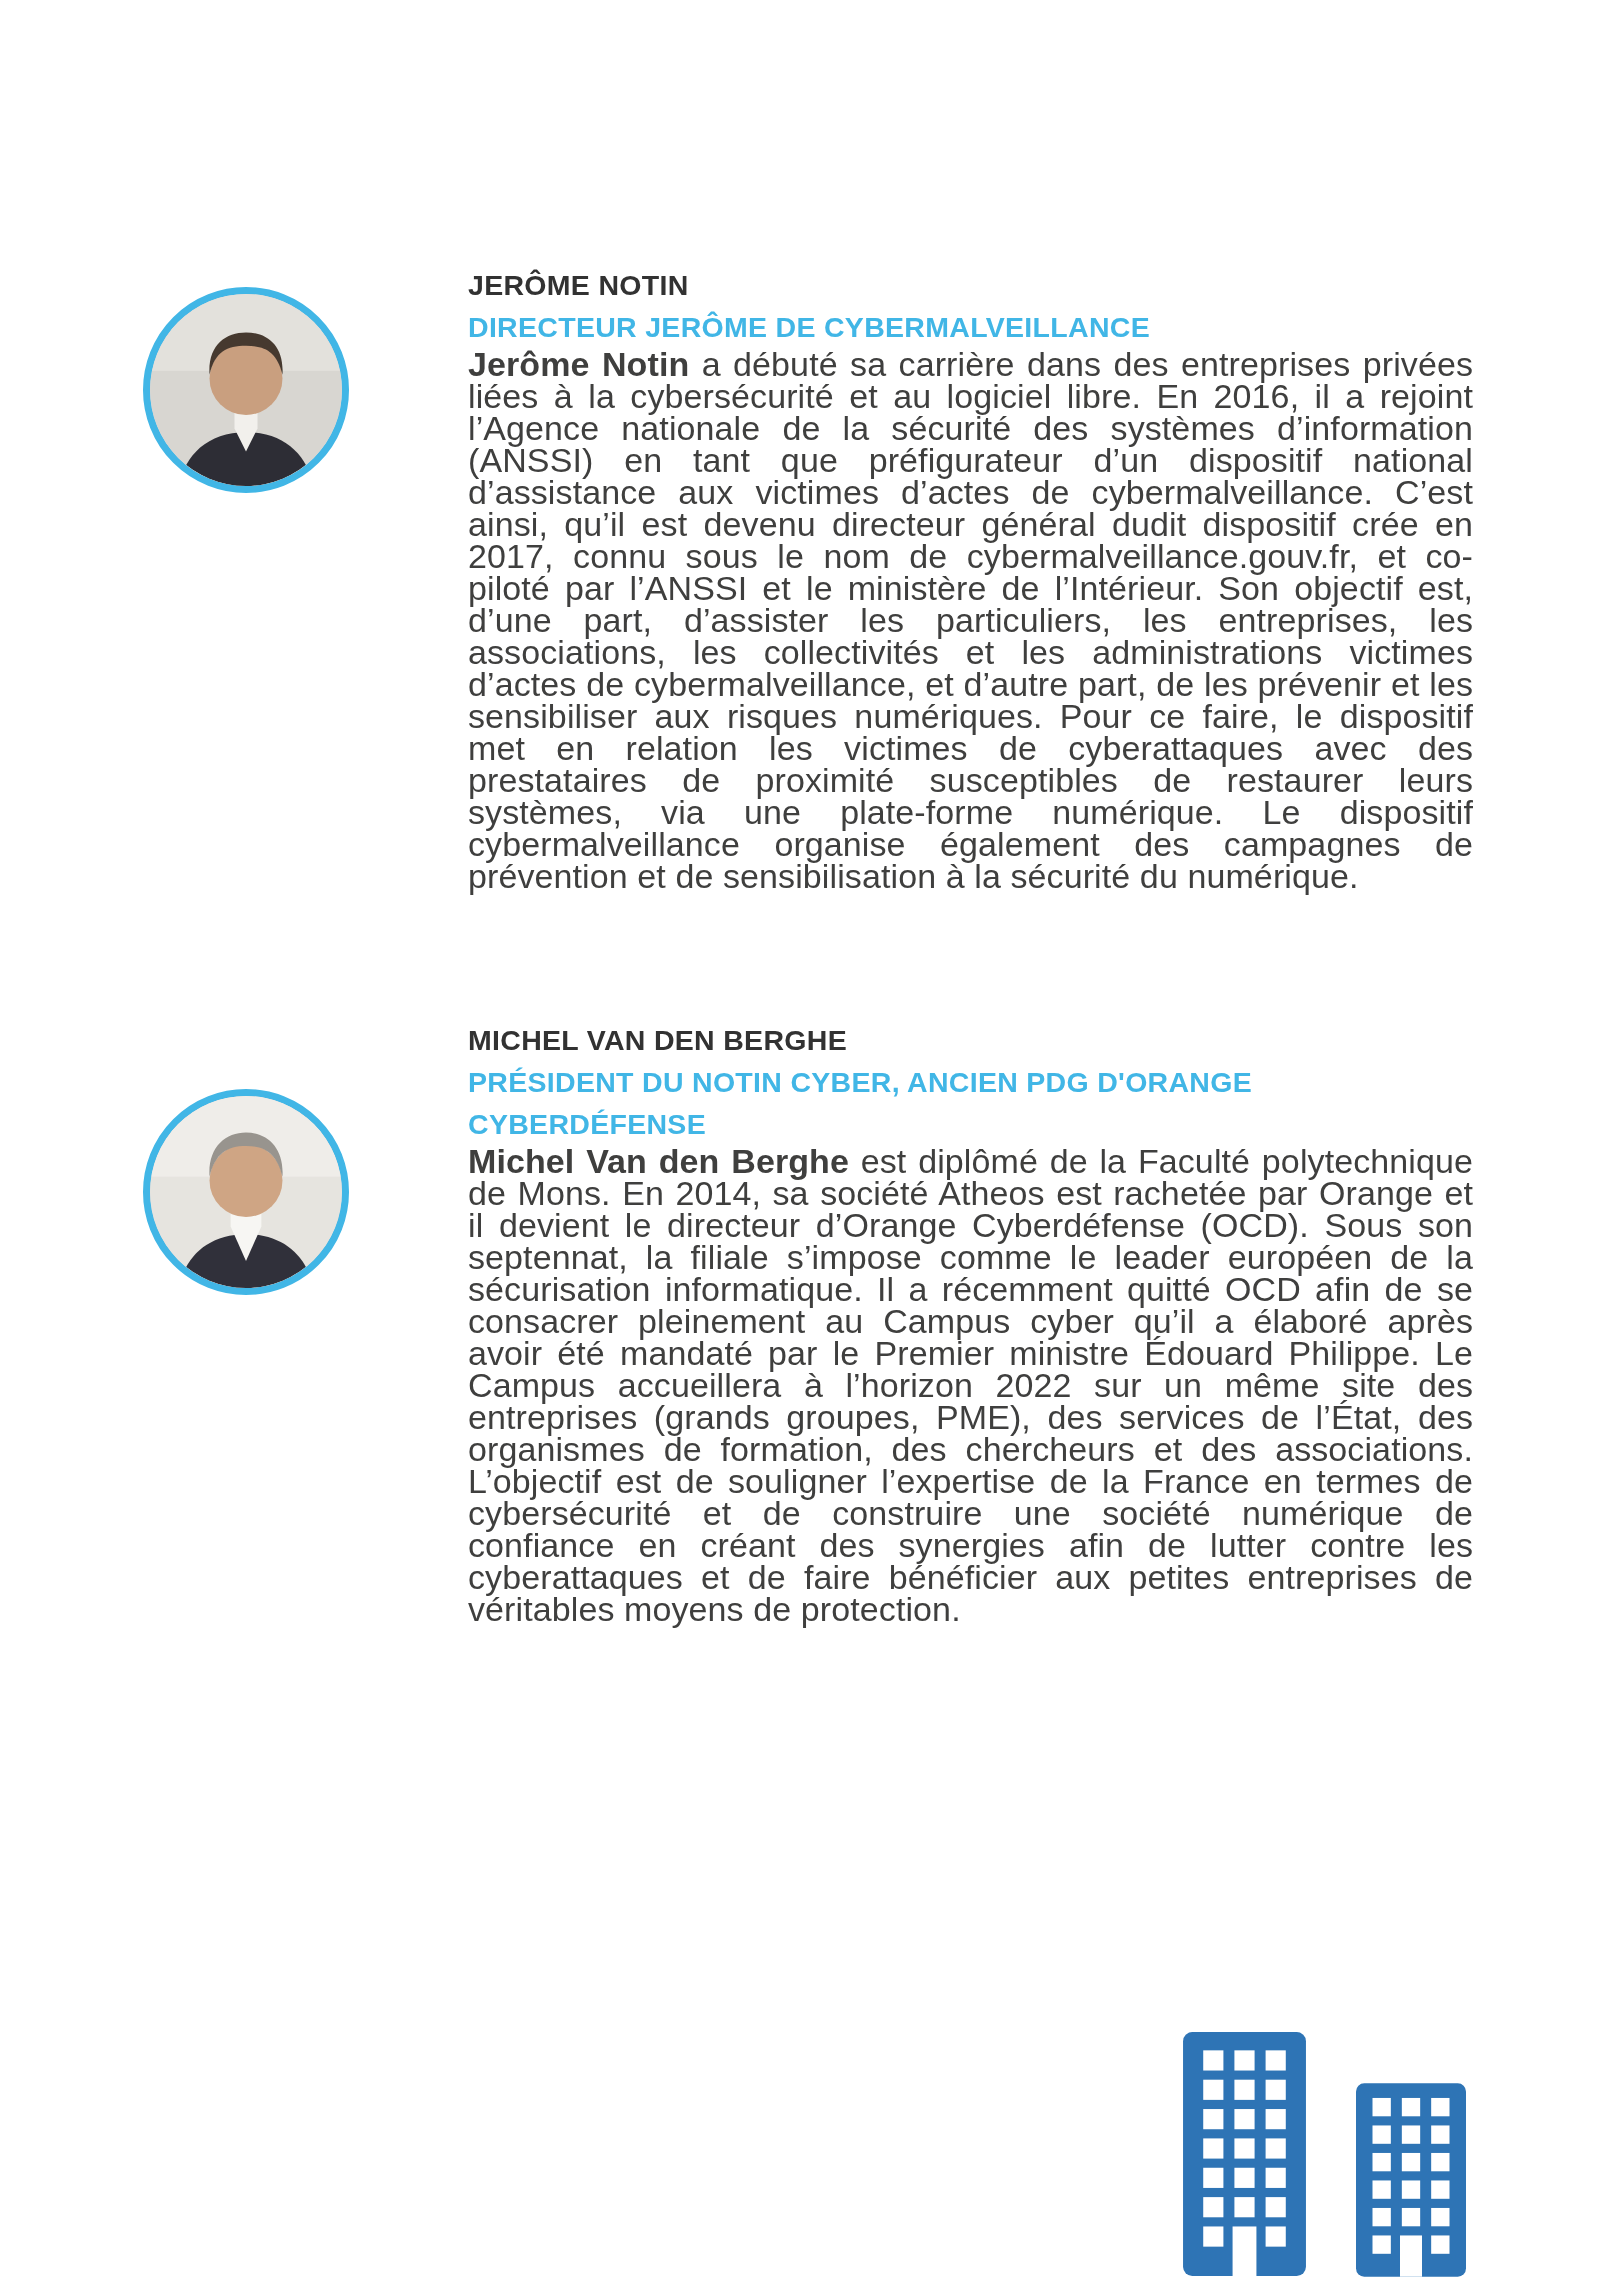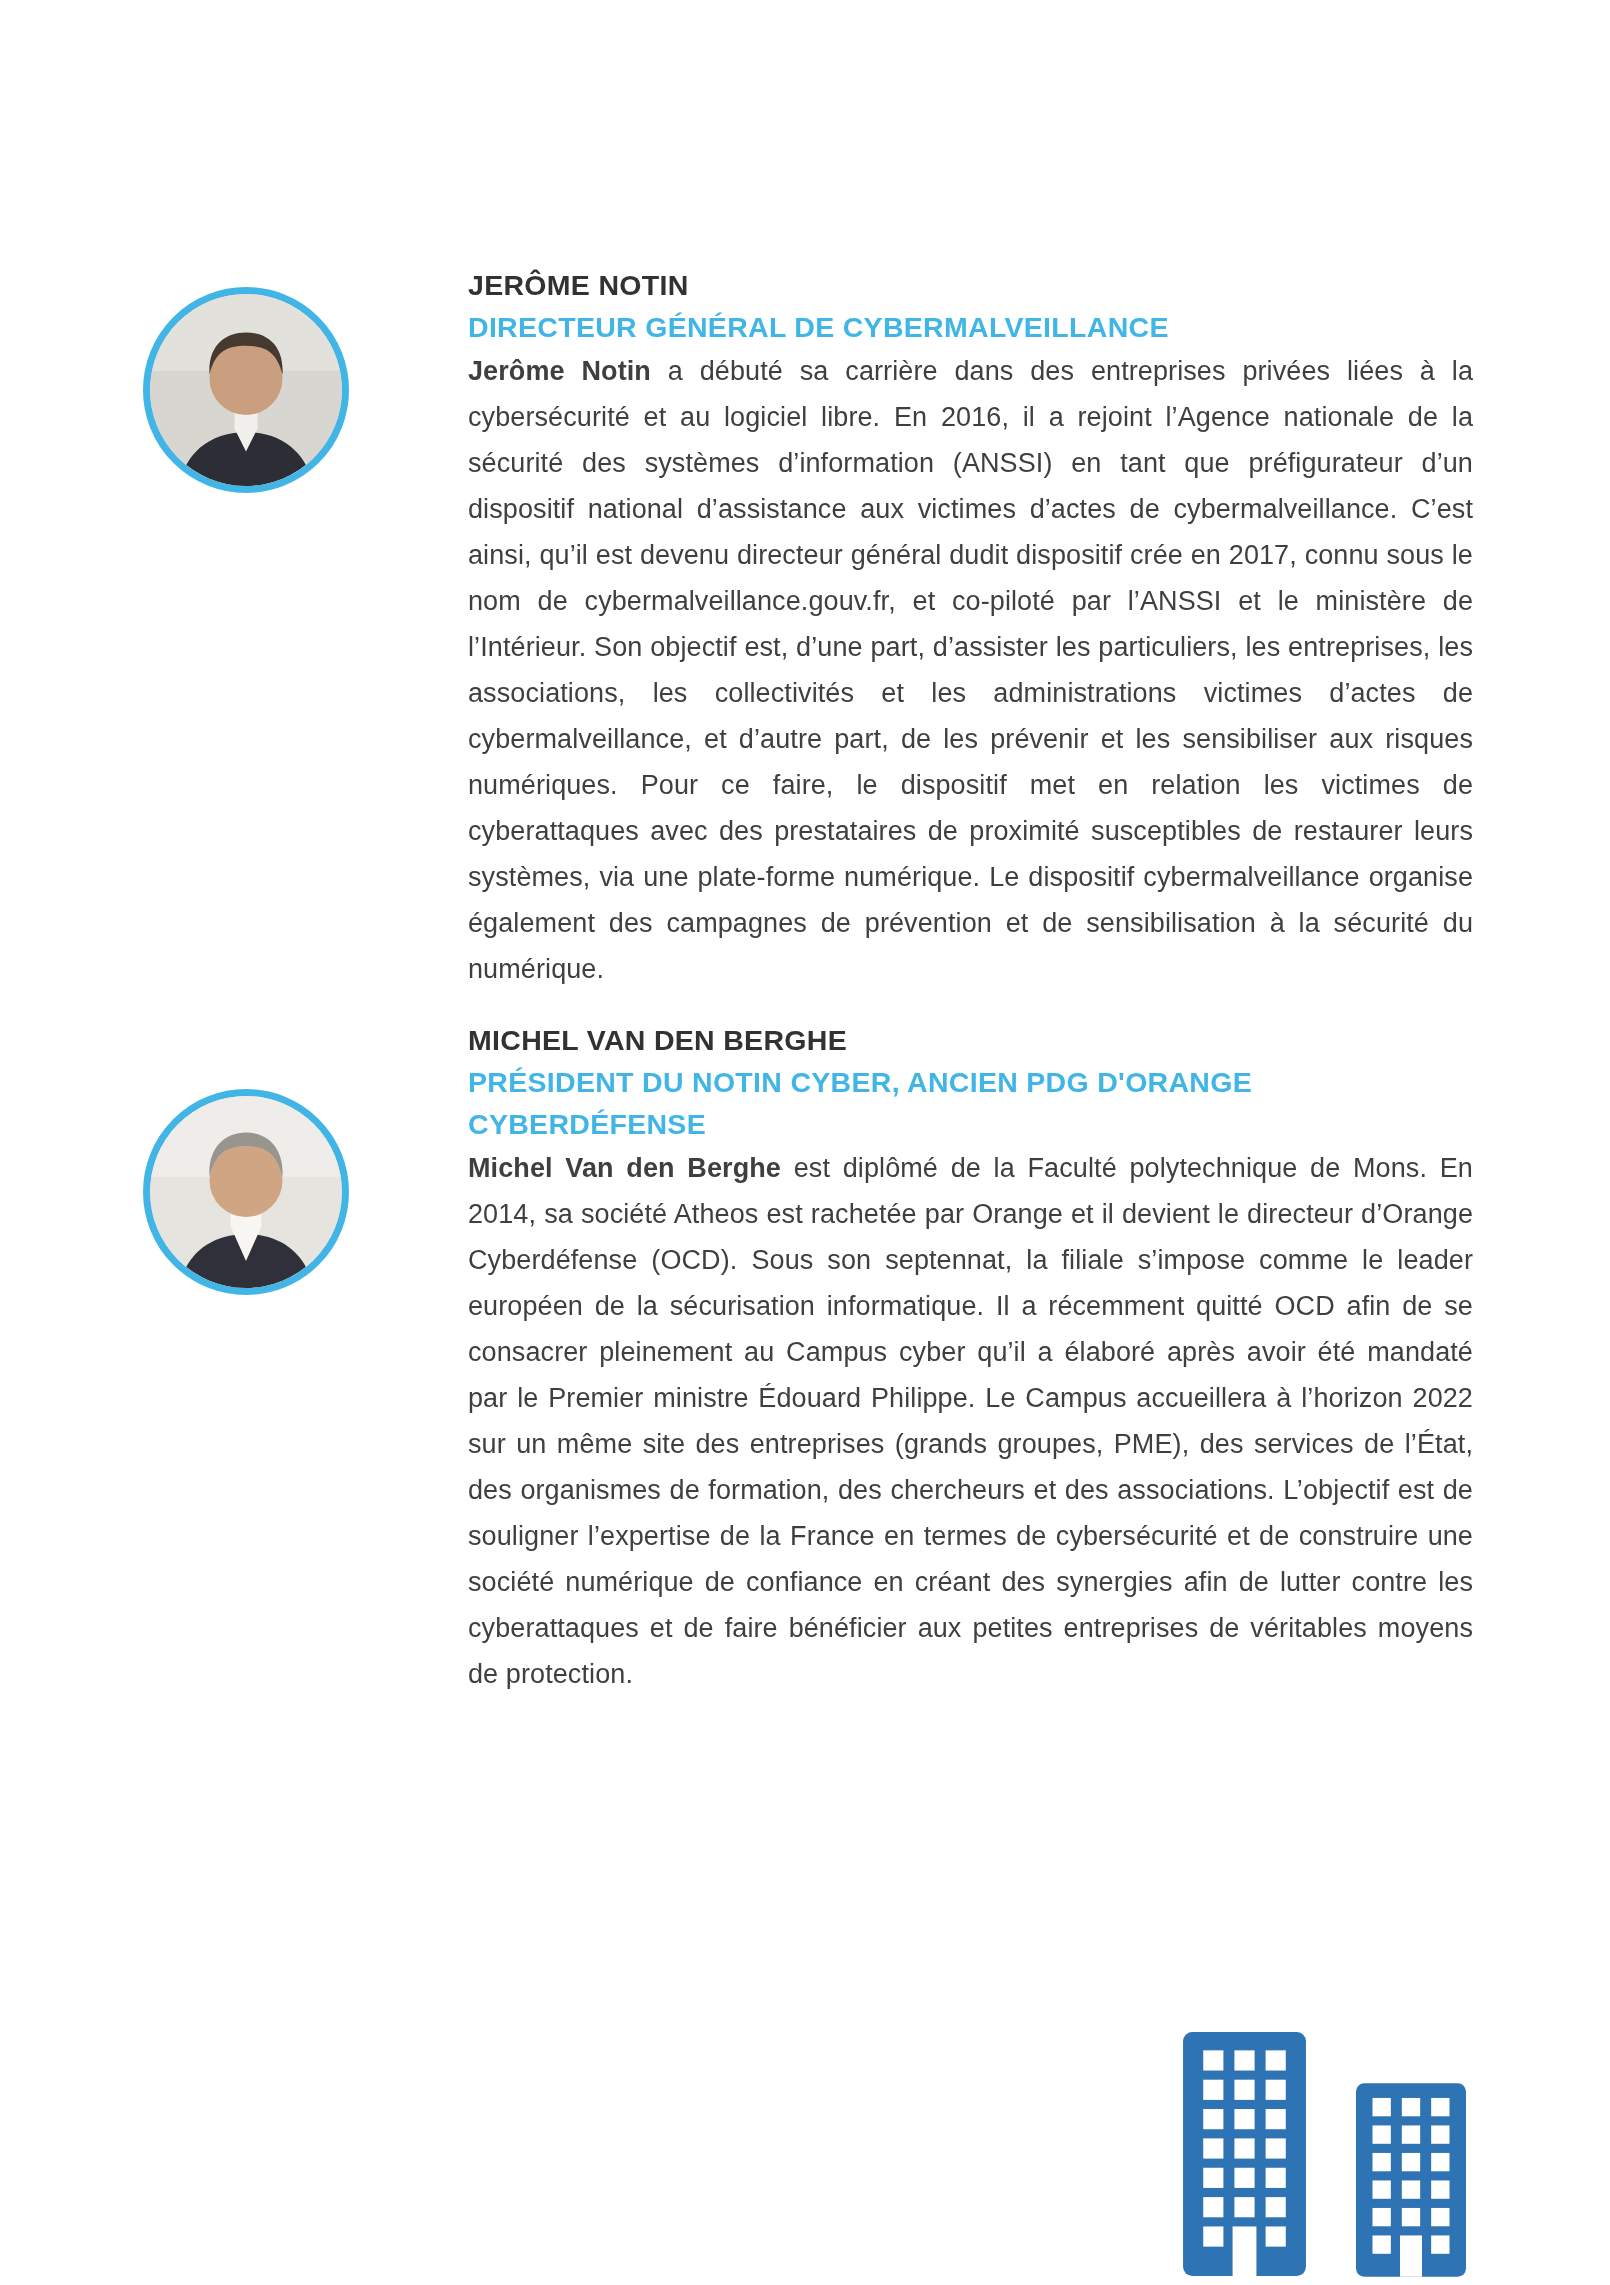--- a/index.html
+++ b/index.html
@@ -32,21 +32,21 @@
   #bio-text-2{top:1019px;}
   .bio-name{
     font-size:28.5px;line-height:42px;font-weight:800;
     color:var(--heading);letter-spacing:0.3px;
   }
   .bio-title{
     font-size:28.5px;line-height:42px;font-weight:800;
     color:var(--accent);letter-spacing:0.3px;
   }
   .bio-body{
-    font-size:27px;line-height:46px;color:var(--body-text);
+    font-size:34px;line-height:32px;color:var(--body-text);
     text-align:justify;letter-spacing:0.1px;
   }
   .bio-body .lead{font-weight:700;}
   .building{position:absolute;}
   #building-tall{left:1183px;top:2032px;width:123px;height:244px;}
   #building-short{left:1356px;top:2083px;width:110px;height:194px;}
   .building svg{display:block;width:100%;height:100%;}
 </style>
 </head>
 <body>
@@ -66,21 +66,21 @@
         <path d="M50 72 C30 72 18 84 15 100 L85 100 C82 84 70 72 50 72 Z" fill="#2d2d35"></path>
         <path d="M44 70 L50 82 L56 70 L56 62 L44 62 Z" fill="#f2f0ec"></path>
         <circle cx="50" cy="44" r="19" fill="#c99f7f"></circle>
         <path d="M31 42 C30 27 39 20 50 20 C61 20 70 27 69 42 C66 30 60 27 50 27 C40 27 34 30 31 42 Z" fill="#46392f"></path>
       </g>
     </svg>
   </div>
 
   <div class="bio-text" id="bio-text-1">
     <h2 class="bio-name">JERÔME NOTIN</h2>
-    <h3 class="bio-title">DIRECTEUR GÉNÉRAL DE CYBERMALVEILLANCE</h3>
+    <h3 class="bio-title">DIRECTEUR JERÔME DE CYBERMALVEILLANCE</h3>
     <p class="bio-body"><span class="lead">Jerôme Notin</span><span> a débuté sa carrière dans des entreprises privées liées à la cybersécurité et au logiciel libre. En 2016, il a rejoint l’Agence nationale de la sécurité des systèmes d’information (ANSSI) en tant que préfigurateur d’un dispositif national d’assistance aux victimes d’actes de cybermalveillance. C’est ainsi, qu’il est devenu directeur général dudit dispositif crée en 2017, connu sous le nom de cybermalveillance.gouv.fr, et co-piloté par l’ANSSI et le ministère de l’Intérieur. Son objectif est, d’une part, d’assister les particuliers, les entreprises, les associations, les collectivités et les administrations victimes d’actes de cybermalveillance, et d’autre part, de les prévenir et les sensibiliser aux risques numériques. Pour ce faire, le dispositif met en relation les victimes de cyberattaques avec des prestataires de proximité susceptibles de restaurer leurs systèmes, via une plate-forme numérique. Le dispositif cybermalveillance organise également des campagnes de prévention et de sensibilisation à la sécurité du numérique.</span></p>
   </div>
 
   <div class="avatar" id="avatar-2">
     <svg viewBox="0 0 100 100">
       <defs>
           <clipPath id="clip2">
             <circle cx="50" cy="50" r="50"></circle>
           </clipPath>
         </defs>

